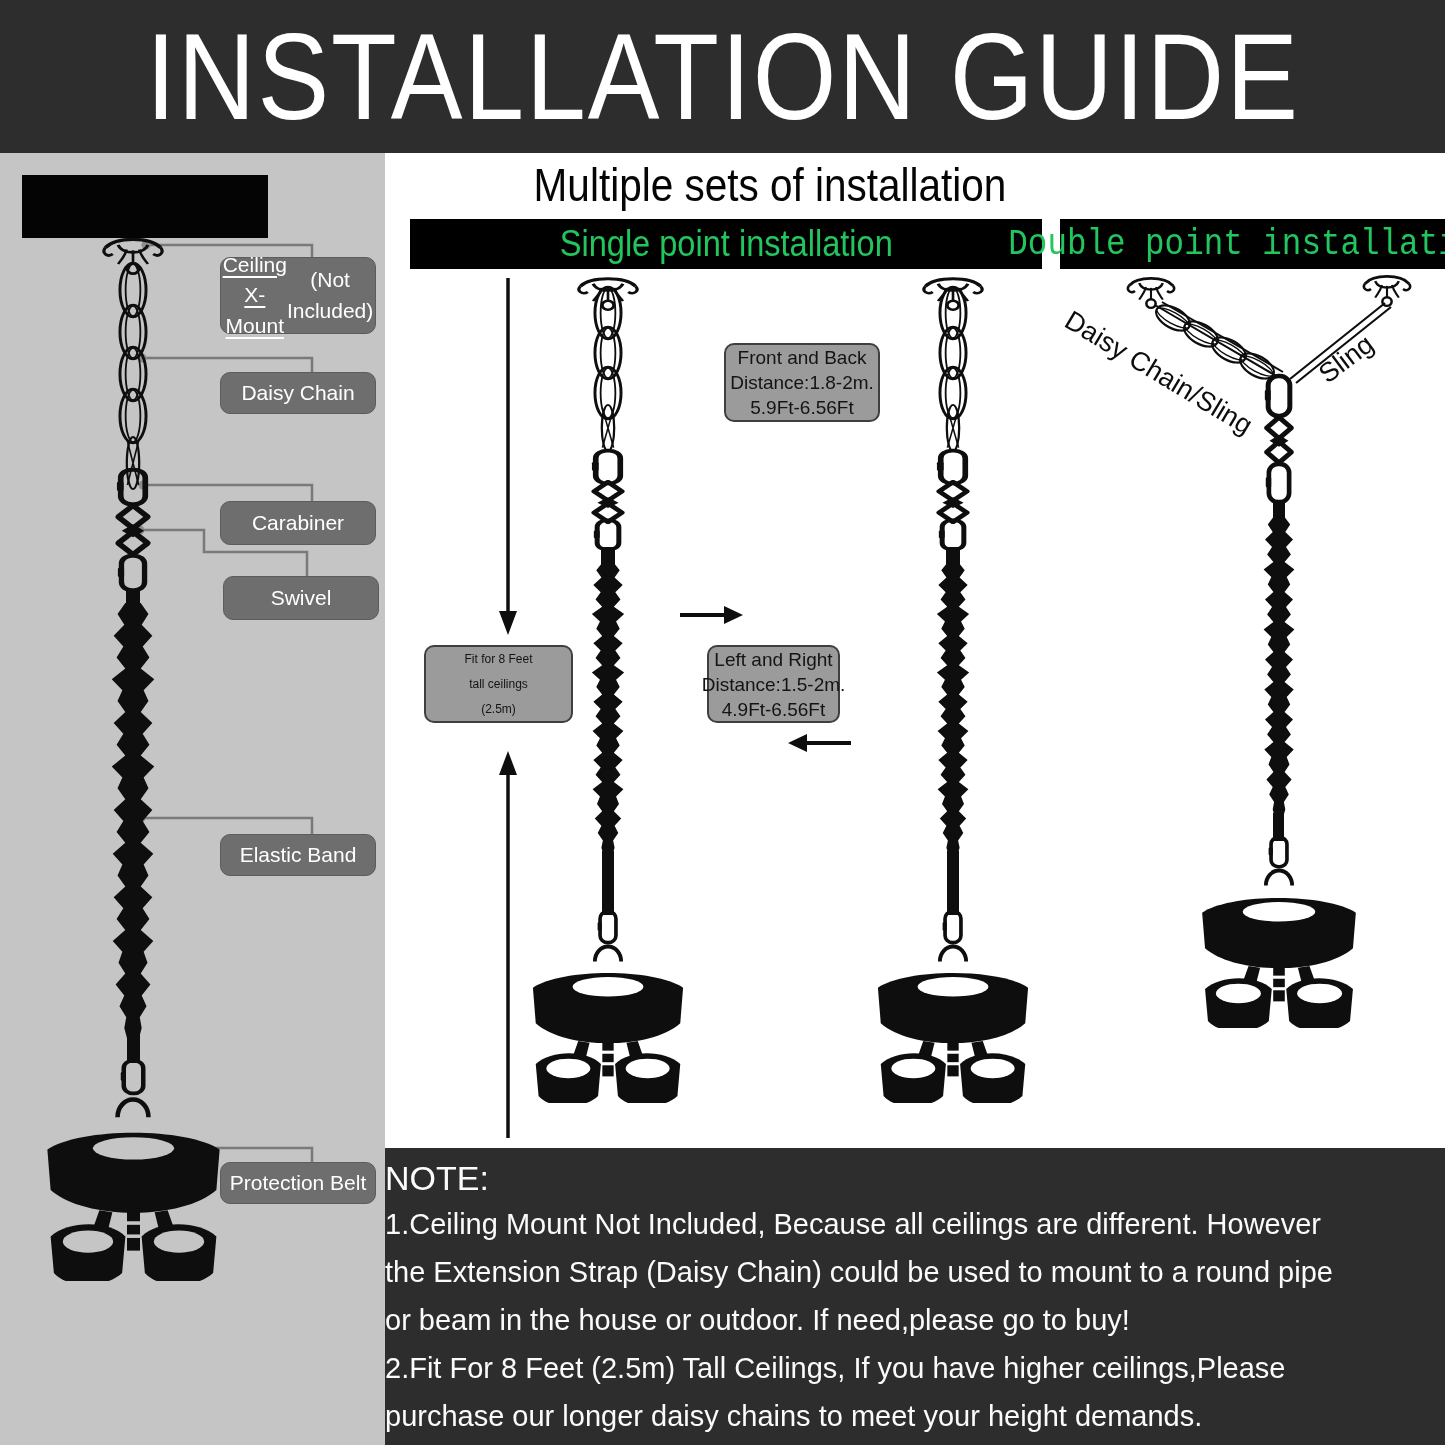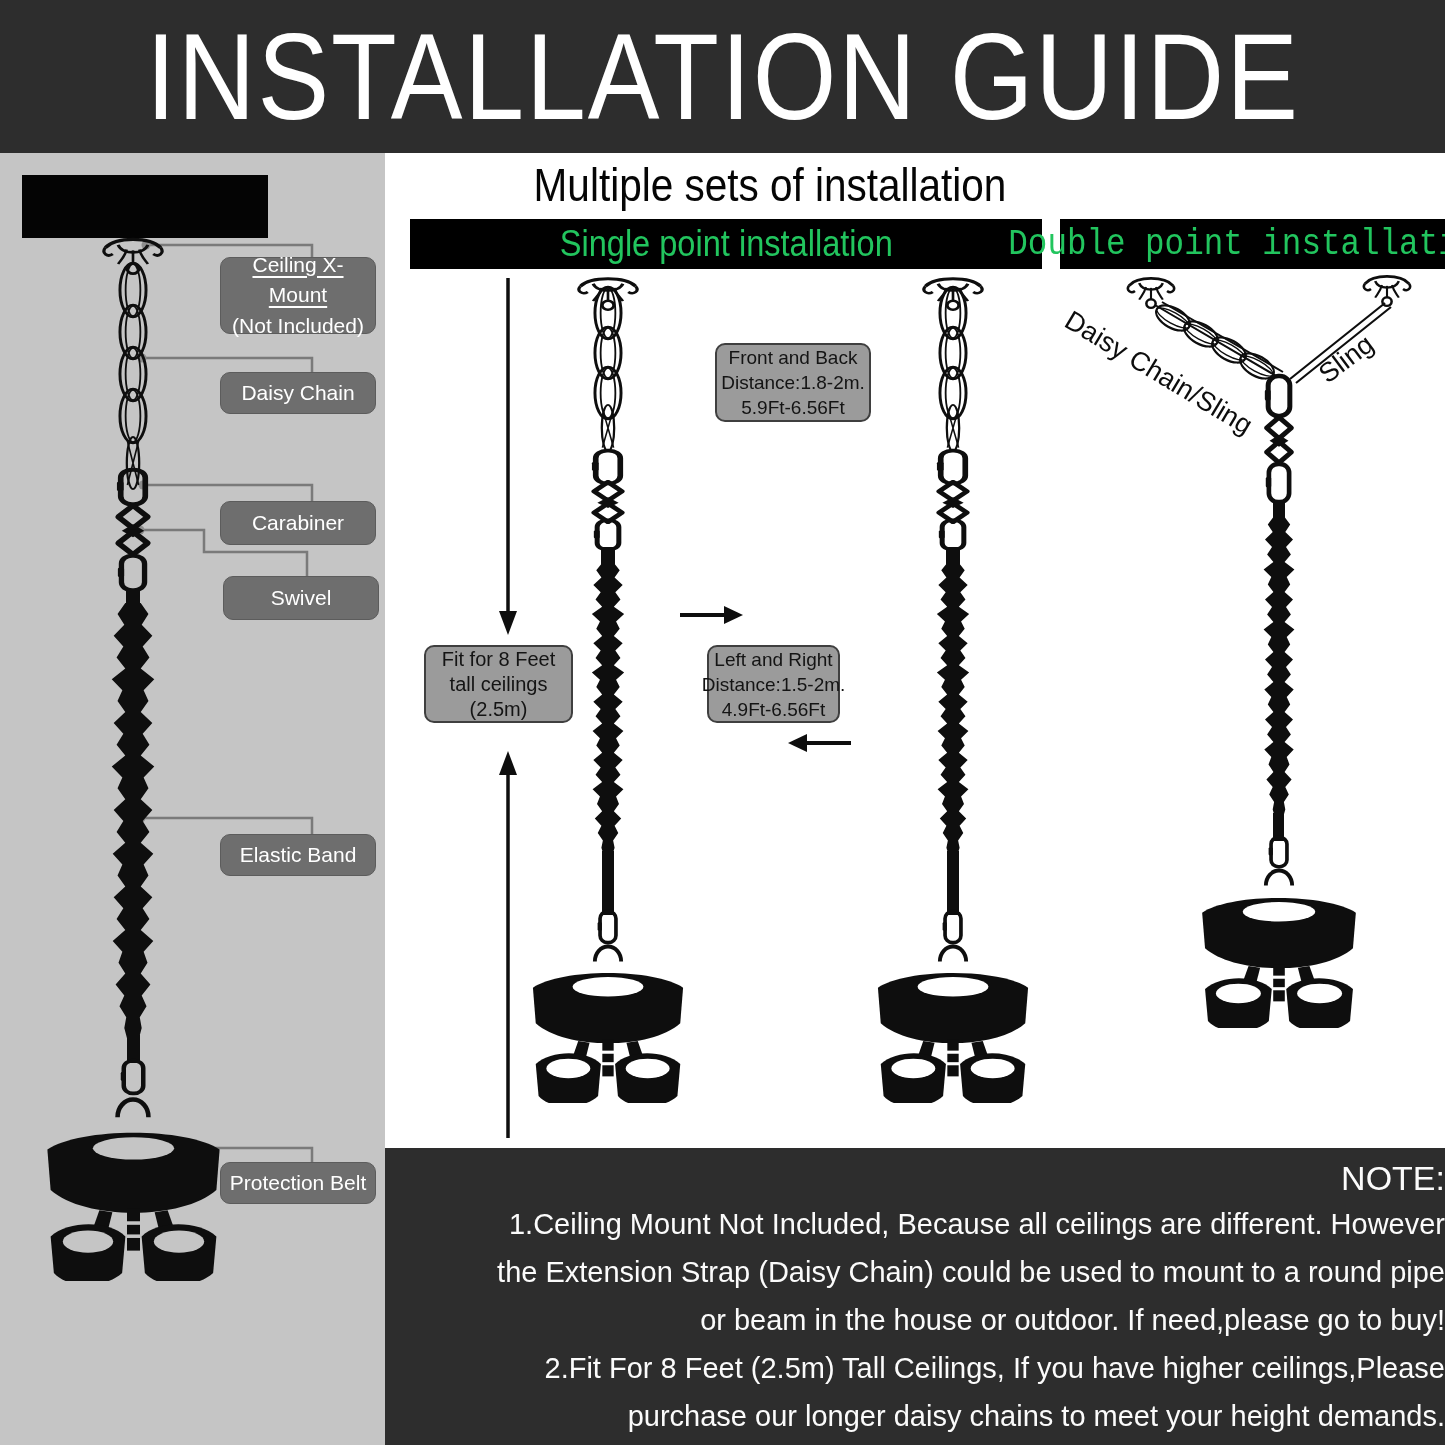--- a/index.html
+++ b/index.html
@@ -9,50 +9,50 @@
   
   .header{position:absolute;left:0;top:0;width:1445px;height:153px;background:#2d2d2d;
           display:flex;align-items:center;justify-content:center;}
   .header h1{margin:0;color:#ffffff;font-size:112px;font-weight:400;letter-spacing:2px;
              transform:scale(0.96,1.1);white-space:nowrap;}
 
   
   .left-panel{position:absolute;left:0;top:153px;width:385px;height:1292px;background:#c5c5c5;}
   .left-panel svg{position:absolute;left:0;top:0;}
   .label-box{position:absolute;background:#6e6e6e;border:1px solid #5c5c5c;border-radius:10px;
-             color:#ffffff;display:flex;flex-direction:column;align-items:center;justify-content:center;
+             color:#ffffff;display:flex;align-items:center;justify-content:center;
              font-size:21px;line-height:1.45;text-align:center;box-sizing:border-box;padding:4px 6px;}
   .label-box .u{text-decoration:underline;text-underline-offset:4px;}
   .label-box .hl{color:#ffffff;}
 
   
   .middle{position:absolute;left:385px;top:153px;width:1060px;height:995px;background:#ffffff;}
   .mid-title{position:absolute;left:60px;top:6px;width:650px;text-align:center;color:#050505;
              font-size:45px;font-weight:500;white-space:nowrap;transform:scale(0.9,1.04);}
   .banner{position:absolute;top:66px;height:50px;background:#000000;color:#22c55e;
           display:flex;align-items:center;justify-content:center;font-size:37px;font-weight:400;
           white-space:nowrap;}
   .banner span{transform:scale(0.88,1);display:inline-block;}
   .banner-single{left:25px;width:632px;}
   .banner-double{left:675px;width:385px;font-family:Liberation Mono, monospace;}
   .mid-diagram{position:absolute;left:0;top:0;}
   .info-box{position:absolute;background:#9b9b9b;border:2px solid #3f3f3f;border-radius:10px;
             color:#141414;display:flex;flex-direction:column;align-items:center;justify-content:center;
             text-align:center;box-sizing:border-box;}
   .info-box div{white-space:nowrap;}
-  .box-front-back{left:330px;top:190px;width:156px;height:79px;font-size:19px;line-height:25px;}
-  .box-fit{left:39px;top:492px;width:149px;height:78px;font-size:20px;line-height:25px;}
+  .box-front-back{left:339px;top:190px;width:156px;height:79px;font-size:19px;line-height:25px;}
+  .box-fit{left:39px;top:492px;width:149px;height:78px;font-size:12px;line-height:25px;}
   .box-left-right{left:322px;top:492px;width:133px;height:78px;font-size:19px;line-height:25px;}
   .rot-label{position:absolute;color:#0d0d0d;font-size:27px;white-space:nowrap;transform-origin:left top;}
   .rot-daisy{left:690px;top:152px;transform:rotate(31deg);}
   .rot-sling{left:928px;top:212px;transform:rotate(-37deg);}
 
   
   .note{position:absolute;left:385px;top:1148px;width:1060px;height:297px;background:#2d2d2d;
-        color:#fbfbfb;text-align:right;box-sizing:border-box;padding-top:8px;}
+        color:#fbfbfb;text-align:left;box-sizing:border-box;padding-top:8px;}
   .note-heading{font-size:34px;line-height:44px;font-weight:400;}
   .note-line{font-size:29px;line-height:48px;white-space:nowrap;}
 </style>
 </head>
 <body>
 
 <div class="page">
 
   <div class="header">
     <h1>INSTALLATION GUIDE</h1>

